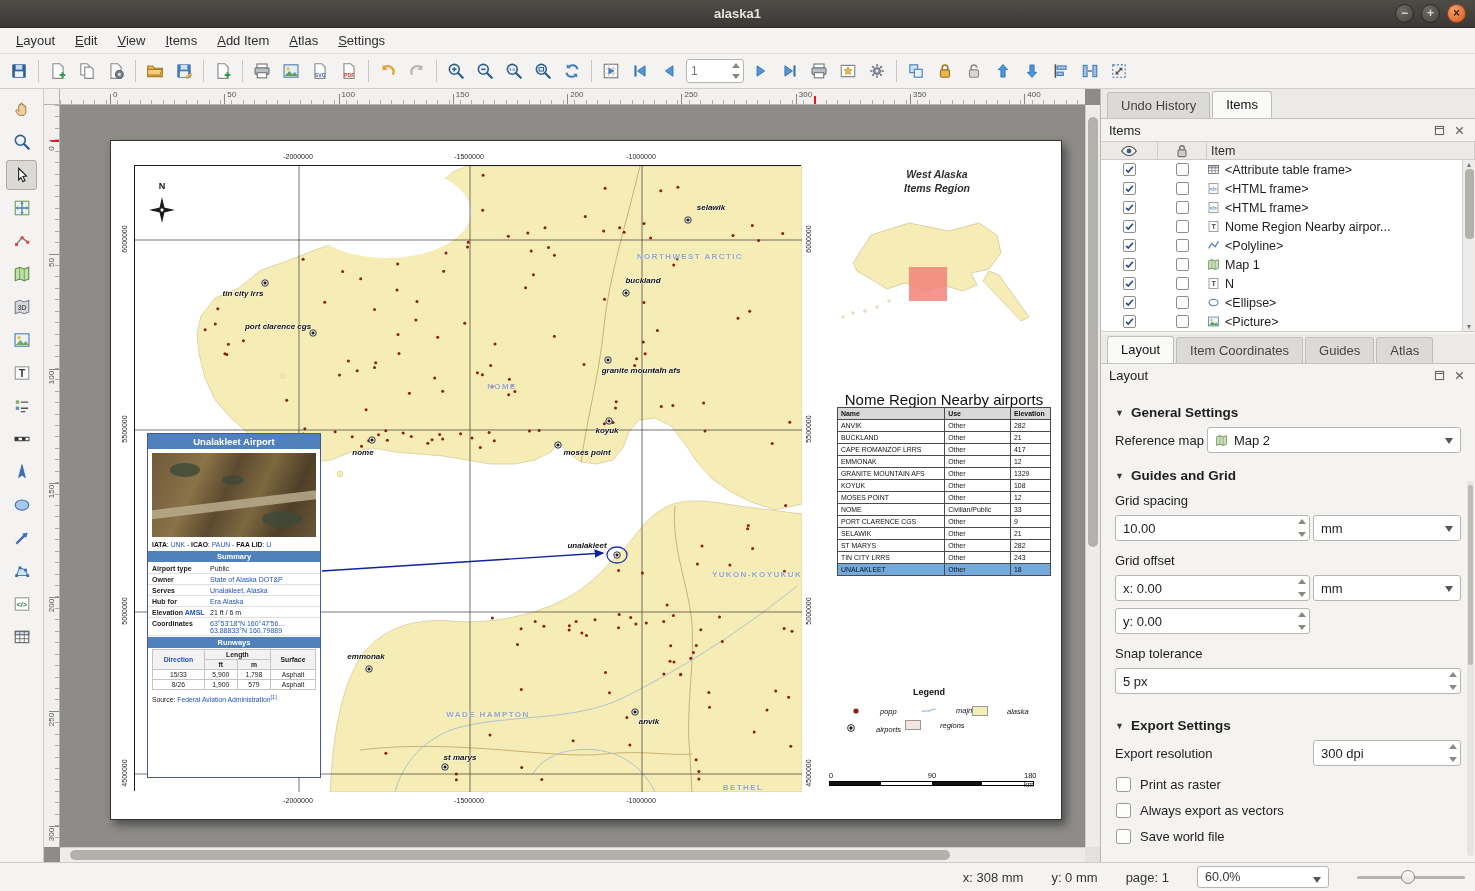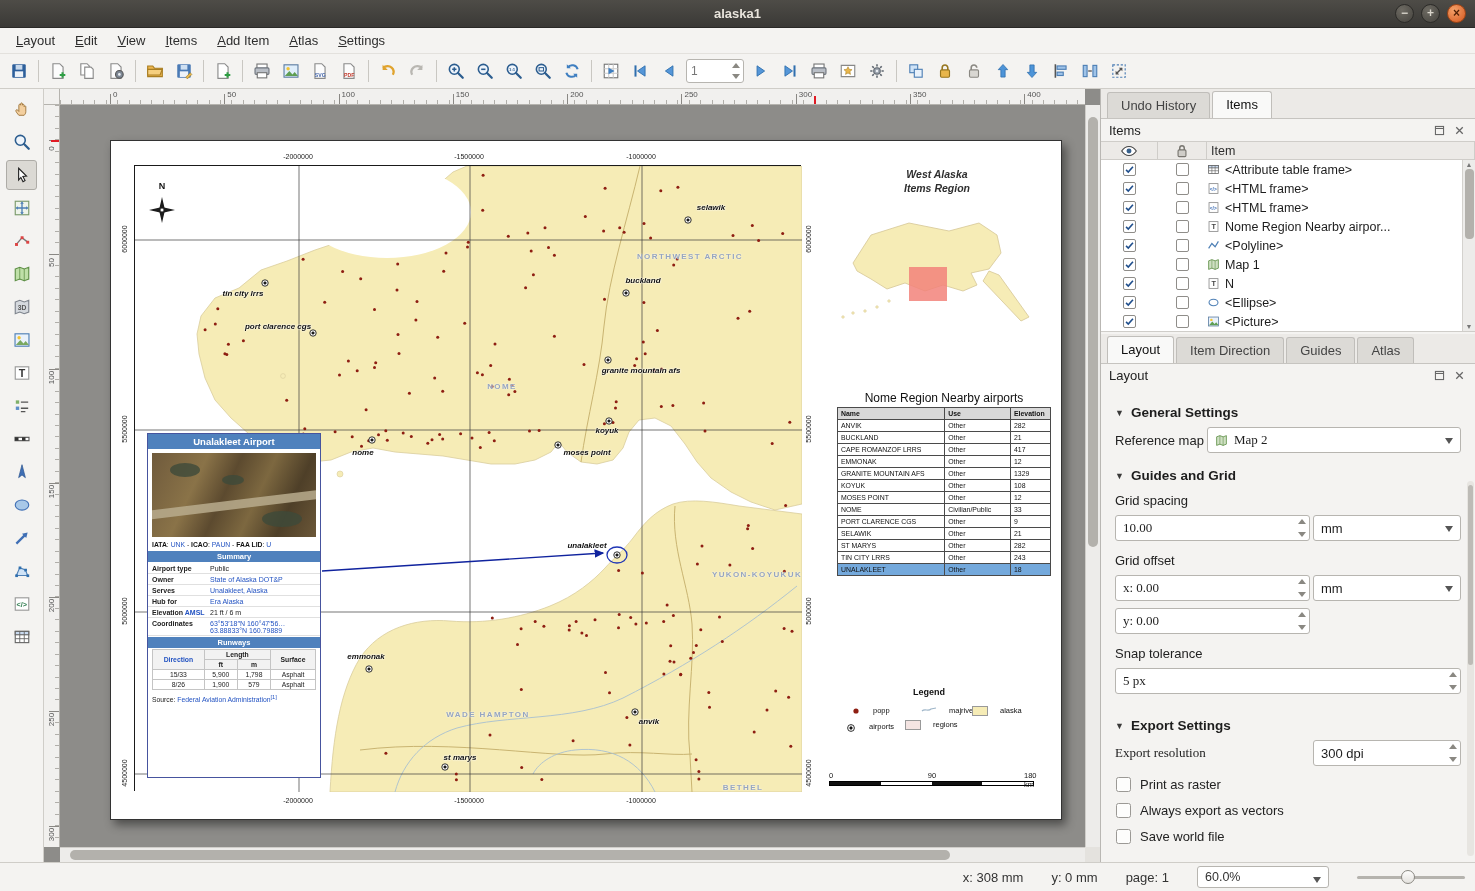--- a/index.html
+++ b/index.html
@@ -74,29 +74,29 @@
   .region{position:absolute;transform:translate(-50%,-50%);font-size:8px;font-weight:bold;
     color:#96a5c0;letter-spacing:1.4px;white-space:nowrap;text-shadow:0 0 2px #fff;}
   .gx{position:absolute;transform:translate(-50%,0);font-size:7px;color:#222;}
   .gy{position:absolute;transform:translate(-50%,-50%) rotate(-90deg);font-size:7px;color:#222;white-space:nowrap;}
   .paper-arrow{position:absolute;left:0;top:0;z-index:5;pointer-events:none;}
 
   
   .inset-title{position:absolute;left:726px;top:26px;width:200px;text-align:center;
     font-size:10.5px;font-weight:bold;font-style:italic;line-height:1.35;z-index:2;}
   .inset-map{position:absolute;left:720px;top:70px;z-index:1;}
-  .att-title{position:absolute;left:716px;top:250px;width:234px;text-align:center;font-size:12px;color:#111;}
+  .att-title{position:absolute;left:716px;top:250px;width:234px;text-align:center;font-size:15px;color:#111;}
   .att-table{position:absolute;left:726px;top:266px;width:214px;border-collapse:collapse;
     font-size:6.9px;color:#111;background:#fff;}
   .att-table th,.att-table td{border:0.8px solid #4a4a4a;padding:1px 3px;text-align:left;font-weight:normal;height:12px;}
   .att-table th{background:#d8d8d8;font-weight:bold;}
   .att-table tr.selected td{background:#74a9dc;}
   .legend-box{position:absolute;left:706px;top:544px;width:240px;height:58px;font-size:7.5px;color:#111;z-index:1;}
   .legend-title{position:absolute;left:0;top:2px;width:224px;text-align:center;font-size:9px;font-weight:bold;}
-  .lg-entry{position:absolute;display:flex;align-items:flex-start;gap:12px;white-space:nowrap;}
+  .lg-entry{position:absolute;display:flex;align-items:flex-end;gap:19px;white-space:nowrap;font-style:italic;}
   .scalebar{position:absolute;left:718px;top:630px;width:225px;height:22px;font-size:7.5px;color:#111;z-index:1;}
   .sb-lab{position:absolute;top:0;transform:translateX(-50%);}
   .sb-bar{position:absolute;left:0;top:10px;width:205px;height:5px;border:0.8px solid #000;display:flex;}
   .sb-seg{height:100%;}
 
   
   .infobox{position:absolute;left:36px;top:292px;width:174px;height:345px;background:#fff;
     border:1px solid #46549e;z-index:4;font-size:7px;color:#222;overflow:hidden;}
   .ib-title{height:15px;background:#4f81bd;color:#fff;font-weight:bold;font-size:9.5px;
     display:flex;align-items:center;justify-content:center;}
@@ -144,21 +144,21 @@
   .layout-content{padding:4px 14px 0 14px;overflow:hidden;height:470px;}
   .sect-head{display:flex;align-items:center;gap:7px;font-weight:bold;font-size:13.5px;color:#1d1d1d;margin:15px 0 6px 0;}
   .tri{font-size:9px;color:#3a3a3a;}
   .fieldrow{display:flex;align-items:center;gap:3px;margin:7px 0;}
   .flabel{font-size:13px;color:#222;}
   .spin,.combo{height:26px;background:#fff;border:1px solid #b7b5b0;border-radius:3px;
     display:flex;align-items:center;padding:0 18px 0 7px;position:relative;font-size:13px;color:#1d1d1d;}
   .combo{padding-right:22px;}
   .caret{position:absolute;right:7px;top:10px;width:0;height:0;border-left:4.5px solid transparent;border-right:4.5px solid transparent;border-top:6px solid #555;}
   .combo .mapico{margin-right:6px;display:flex;}
-  .grow{flex:1;font-family:Liberation Serif, serif;}
+  .grow{flex:1;}
   .w148{width:148px;flex:0 0 148px;}
   .cbrow{display:flex;align-items:center;gap:9px;margin:11px 1px;}
   .cbx{width:15px;height:15px;background:#fdfdfc;border:1px solid #9b9995;border-radius:2.5px;}
   .pscroll{position:absolute;right:1px;top:392px;bottom:6px;width:7px;background:#e7e5e1;border-radius:4px;}
   .psthumb{position:absolute;left:1px;right:1px;top:4px;height:180px;background:#bdbbb6;border-radius:4px;}
 
   
   .statusbar{position:absolute;left:0;right:0;bottom:0;height:29px;background:#f4f3f1;border-top:1px solid #cfcdc8;
     display:flex;align-items:center;padding:0 10px;gap:28px;font-size:13px;color:#333;}
   .statusbar .sp{flex:1;}
@@ -1371,21 +1371,21 @@
         </div>
         <div class="ibscroll">
         <span>▲</span>
           <div class="ibthumb"></div>
           <span style="margin-top:auto;">▼</span>
       </div>
       </div>
 
     <div class="dock-tabs" id="dock-tabs-bottom" style="margin-top:2px;">
         <div class="dtab active">Layout</div>
-        <div class="dtab">Item Direction</div>
+        <div class="dtab">Item Coordinates</div>
         <div class="dtab">Guides</div>
         <div class="dtab">Atlas</div>
       </div>
 
     <div class="panel-title">
       <span>Layout</span>
         <span class="sp"></span>
       <span class="pt-ico">
           <svg width="13" height="13" viewBox="0 0 16 16">
             <rect x="3" y="3" width="10" height="10" fill="none" stroke="#666" stroke-width="1.3"></rect>

